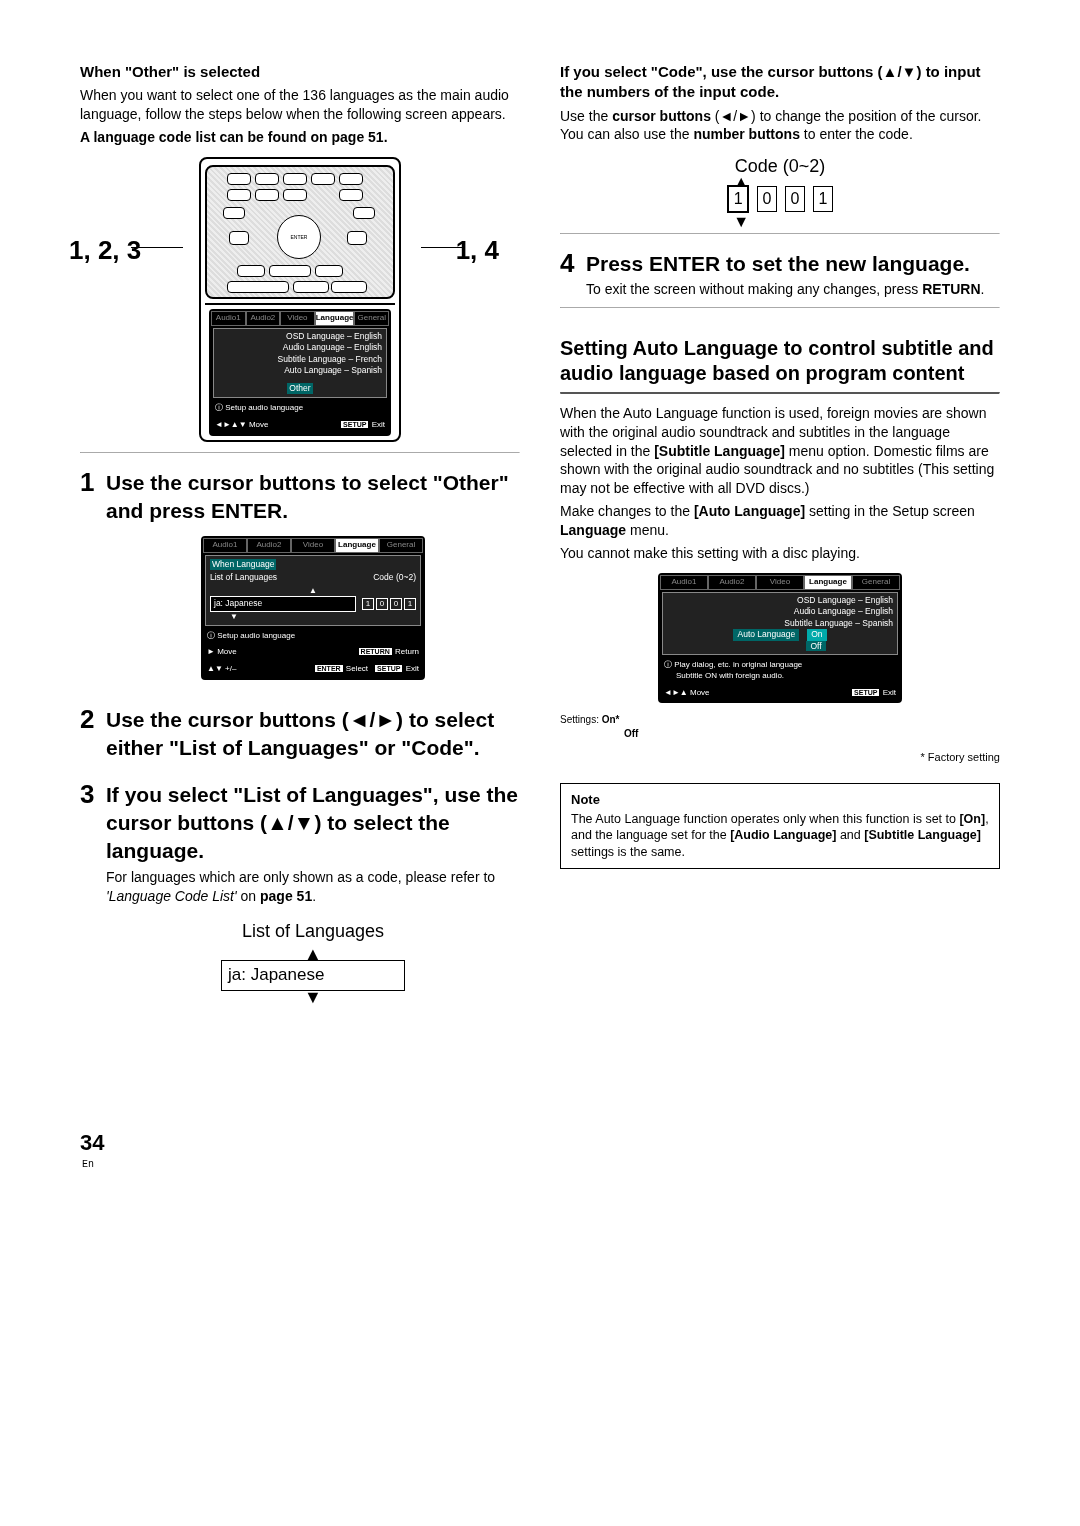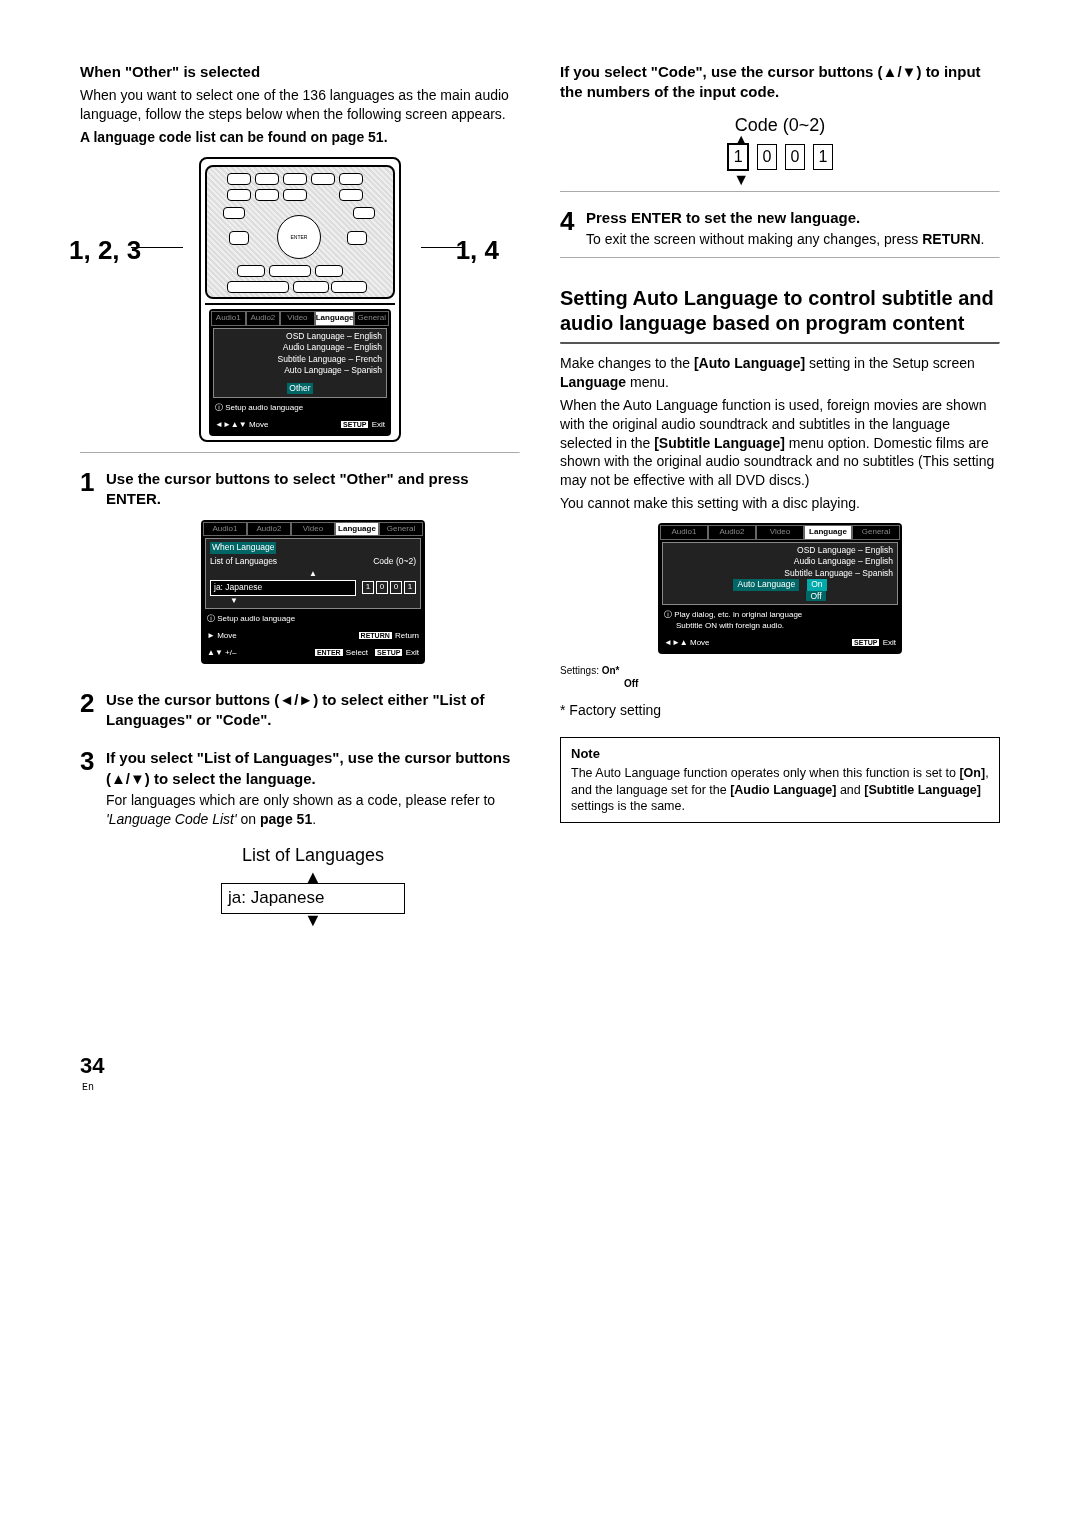--- a/index.html
+++ b/index.html
@@ -51,21 +51,21 @@
   .step-num {
     font-size: 26px;
     font-weight: bold;
     width: 26px;
     flex-shrink: 0;
     line-height: 1;
   }
   .step-body { flex: 1; }
   .step-title {
     font-weight: bold;
-    font-size: 15px;
+    font-size: 21px;
     margin-bottom: 2px;
   }
   .osd-box {
     border: 2px solid #000;
     border-radius: 4px;
     background: #000;
     color: #fff;
     width: 220px;
     margin: 10px auto;
     font-size: 9px;
@@ -207,21 +207,21 @@
     left:70px; top:48px;
     display:flex; align-items:center; justify-content:center;
     font-size:5px;
   }
   .remote-osd {
     border-top: 2px solid #000;
     margin-top: 4px;
     padding: 4px 4px 0 4px;
   }
   .settings-line { margin-top: 6px; font-size: 10px; }
-  .factory { text-align: left; font-size: 14px; margin-top: 10px; }
+  .factory { text-align: right; font-size: 11px; margin-top: 10px; }
 </style>
 </head>
 <body>
 
 <div class="columns">
 
   <div class="col">
     <h3>When "Other" is selected</h3>
     <p>When you want to select one of the 136 languages as the main audio language, follow the steps below when the following screen appears.</p>
     <p class="bold">A language code list can be found on page 51.</p>
@@ -352,20 +352,23 @@
           <div class="arrow-up">▲</div>
           <div class="field">ja: Japanese</div>
           <div class="arrow-down">▼</div>
         </div>
       </div>
     </div>
   </div>
 
   <div class="col">
     <h3>If you select "Code", use the cursor buttons (▲/▼) to input the numbers of the input code.</h3>
+    <p>
+      <span>Use the </span><b>cursor buttons</b><span> (◄/►) to change the position of the cursor. You can also use the </span><b>number buttons</b><span> to enter the code.</span>
+    </p>
     <div class="code-fig">
       <div class="label">Code (0~2)</div>
       <div style="position:relative;display:inline-block">
         <span style="position:absolute;left:8px;top:-14px;font-size:16px">▲</span>
         <span class="digit-box" style="border-width:2.5px">1</span>
         <span class="digit-box">0</span>
         <span class="digit-box">0</span>
         <span class="digit-box">1</span>
         <span style="position:absolute;left:8px;top:26px;font-size:16px">▼</span>
       </div>
@@ -381,24 +384,24 @@
           <span>To exit the screen without making any changes, press </span><b>RETURN</b><span>.</span>
         </div>
       </div>
     </div>
 
     <hr class="hr-light">
 
     <h2>Setting Auto Language to control subtitle and audio language based on program content</h2>
     <hr class="hr-heavy">
     <p>
-      <span>Make changes to the </span><b>[Auto Language]</b><span> setting in the Setup screen </span><b>Language</b><span> menu.</span>
+      <span>When the Auto Language function is used, foreign movies are shown with the original audio soundtrack and subtitles in the language selected in the </span><b>[Subtitle Language]</b><span> menu option. Domestic films are shown with the original audio soundtrack and no subtitles (This setting may not be effective with all DVD discs.)</span>
     </p>
     <p>
-      <span>When the Auto Language function is used, foreign movies are shown with the original audio soundtrack and subtitles in the language selected in the </span><b>[Subtitle Language]</b><span> menu option. Domestic films are shown with the original audio soundtrack and no subtitles (This setting may not be effective with all DVD discs.)</span>
+      <span>Make changes to the </span><b>[Auto Language]</b><span> setting in the Setup screen </span><b>Language</b><span> menu.</span>
     </p>
     <p>You cannot make this setting with a disc playing.</p>
 
     <div class="osd-box wide">
       <div class="tabs-row">
         <span>Audio1</span>
         <span>Audio2</span>
         <span>Video</span>
         <span class="active">Language</span>
         <span>General</span>

